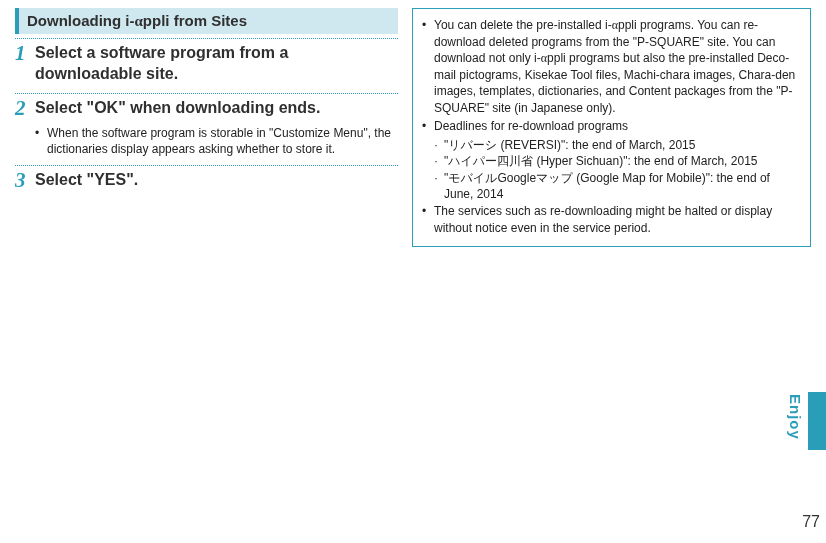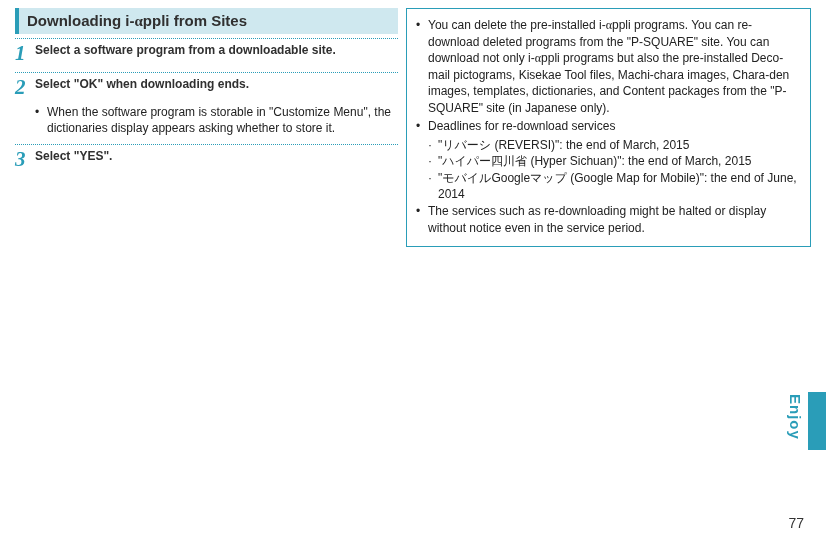--- a/index.html
+++ b/index.html
@@ -8,21 +8,21 @@
     height: 543px;
     font-family: Arial, Helvetica, sans-serif;
     font-size: 12.5px;
     color: #222;
     position: relative;
     background: #fff;
   }
   .page {
     padding: 8px 15px 0 15px;
     display: flex;
-    gap: 8px;
+    gap: 14px;
   }
   .left-col {
     width: 383px;
     flex-shrink: 0;
   }
   .right-col {
     flex: 1;
   }
   .section-header {
     background: #cfe8ef;
@@ -44,21 +44,21 @@
     color: #2a9db8;
     font-family: "Times New Roman", serif;
     font-style: italic;
     font-weight: bold;
     font-size: 21px;
     line-height: 1;
     min-width: 14px;
   }
   .step-text {
     font-weight: bold;
-    font-size: 12px;
+    font-size: 16px;
     color: #303030;
     line-height: 1.3;
   }
   .sub-bullet {
     display: flex;
     gap: 5px;
     margin: 6px 0 0 20px;
     font-size: 12px;
     line-height: 1.35;
   }
@@ -86,23 +86,23 @@
     right: 22px;
     top: 394px;
     writing-mode: vertical-rl;
     color: #2a9db8;
     font-weight: bold;
     font-size: 15px;
     letter-spacing: 1px;
   }
   .page-num {
     position: absolute;
-    right: 22px;
+    right: 6px;
     bottom: 12px;
-    font-size: 14px;
+    font-size: 16px;
     color: #333;
     margin-left: 8px;
   }
   .iicon {
     display: inline-block;
     width: 9px; height: 11px;
     border: 1px solid #555;
     border-radius: 2px;
     position: relative;
     top: 1px;
@@ -150,21 +150,21 @@
     <div class="note-box">
       <div class="nb-item">
         <div class="dot">•</div>
         <div>
           <span>You can delete the pre-installed i-</span><span class="alpha">α</span><span>ppli programs. You can re-download deleted programs from the "P-SQUARE" site. You can download not only i-</span><span class="alpha">α</span><span>ppli programs but also the pre-installed Deco-mail pictograms, Kisekae Tool files, Machi-chara images, Chara-den images, templates, dictionaries, and Content packages from the "P-SQUARE" site (in Japanese only).</span>
         </div>
       </div>
 
       <div class="nb-item">
         <div class="dot">•</div>
-        <div>Deadlines for re-download services</div>
+        <div>Deadlines for re-download programs</div>
       </div>
       <div class="nb-dd">
           <div class="sd">·</div>
           <div>"リバーシ (REVERSI)": the end of March, 2015</div>
         </div>
       <div class="nb-dd">
           <div class="sd">·</div>
           <div>"ハイパー四川省 (Hyper Sichuan)": the end of March, 2015</div>
         </div>
       <div class="nb-dd">

